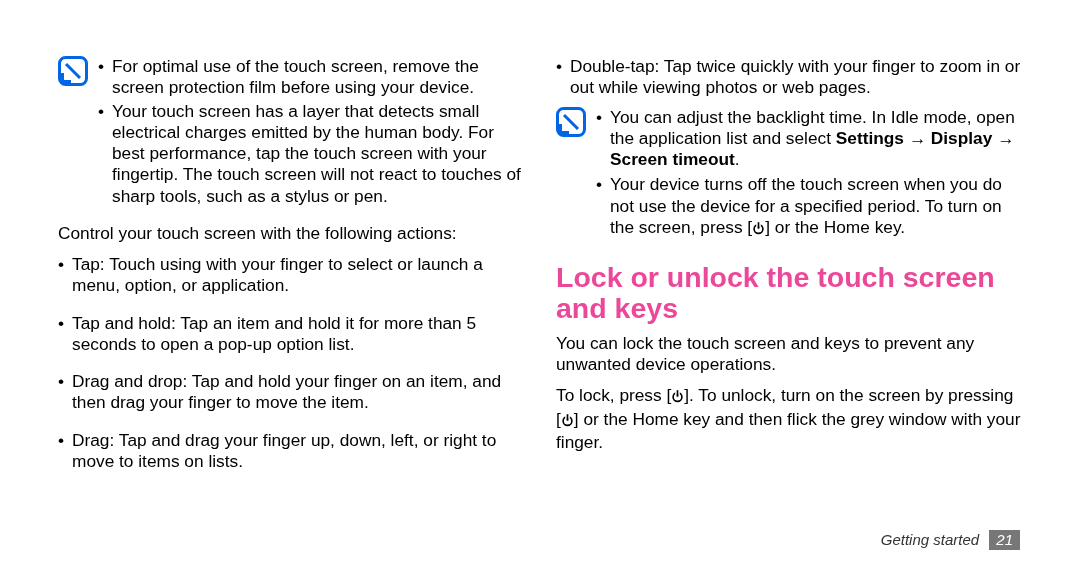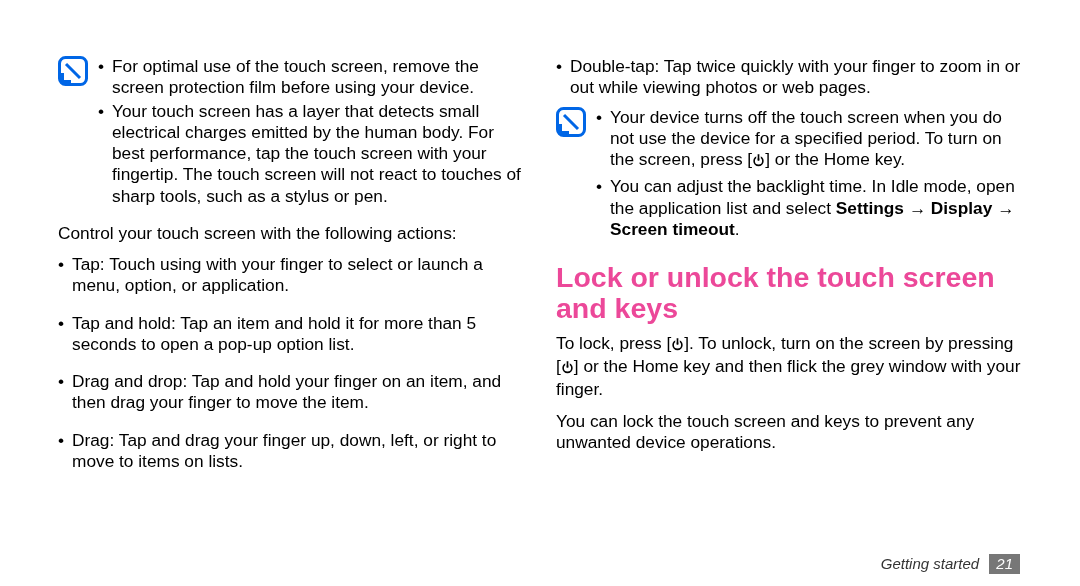--- a/index.html
+++ b/index.html
@@ -71,21 +71,21 @@
     }
     .bold {
       font-weight: 700;
     }
     .pwr-icon {
       display: inline-block;
       vertical-align: -2px;
     }
     .footer {
       position: absolute;
-      bottom: 12px;
+      bottom: 36px;
       right: 60px;
       font-size: 15px;
       color: #000;
     }
     .footer-label {
       font-style: italic;
       color: #333;
       margin-right: 6px;
     }
     .page-num {
@@ -151,51 +151,51 @@
           <rect x="1.5" y="1.5" width="27" height="27" rx="6" ry="6" fill="none" stroke="#0066e6" stroke-width="3"></rect>
           <line x1="8" y1="8" x2="22" y2="22" stroke="#0066e6" stroke-width="3"></line>
           <rect x="4.5" y="17" width="8" height="10" fill="#ffffff"></rect>
           <line x1="4.5" y1="25.5" x2="13" y2="25.5" stroke="#0066e6" stroke-width="3"></line>
           <line x1="4.5" y1="17" x2="4.5" y2="27" stroke="#0066e6" stroke-width="3"></line>
         </svg>
       </span>
       <div class="note-content">
         <ul class="bullets-1 bullets-spaced">
           <li>
+            <span>You can adjust the backlight time. In Idle mode, open the application list and select </span><span class="bold">Settings</span><span> → </span><span class="bold">Display</span><span> → </span><span class="bold">Screen timeout</span><span>.</span>
+          </li>
+          <li>
             <span>Your device turns off the touch screen when you do not use the device for a specified period. To turn on the screen, press [</span><span class="pwr-icon"><svg width="13" height="13" viewBox="0 0 13 13">
                   <circle cx="6.5" cy="7" r="4.4" fill="none" stroke="#000" stroke-width="1.6"></circle>
                   <rect x="5.7" y="0.5" width="1.6" height="6" fill="#000"></rect>
                   <rect x="4.2" y="1.2" width="4.6" height="3.2" fill="#fff"></rect>
                   <rect x="5.7" y="0.5" width="1.6" height="6" fill="#000"></rect>
                 </svg></span><span>] or the Home key.</span>
           </li>
-          <li>
-            <span>You can adjust the backlight time. In Idle mode, open the application list and select </span><span class="bold">Settings</span><span> → </span><span class="bold">Display</span><span> → </span><span class="bold">Screen timeout</span><span>.</span>
-          </li>
         </ul>
       </div>
     </div>
 
     <h2 class="heading">Lock or unlock the touch screen and keys</h2>
 
+    <p class="para" style="margin-top:4px;">You can lock the touch screen and keys to prevent any unwanted device operations.</p>
+
     <p class="para">
       <span>To lock, press [</span><span class="pwr-icon"><svg width="13" height="13" viewBox="0 0 13 13">
             <circle cx="6.5" cy="7" r="4.4" fill="none" stroke="#000" stroke-width="1.6"></circle>
             <rect x="5.7" y="0.5" width="1.6" height="6" fill="#000"></rect>
             <rect x="4.2" y="1.2" width="4.6" height="3.2" fill="#fff"></rect>
             <rect x="5.7" y="0.5" width="1.6" height="6" fill="#000"></rect>
           </svg></span><span>]. To unlock, turn on the screen by pressing [</span><span class="pwr-icon"><svg width="13" height="13" viewBox="0 0 13 13">
             <circle cx="6.5" cy="7" r="4.4" fill="none" stroke="#000" stroke-width="1.6"></circle>
             <rect x="5.7" y="0.5" width="1.6" height="6" fill="#000"></rect>
             <rect x="4.2" y="1.2" width="4.6" height="3.2" fill="#fff"></rect>
             <rect x="5.7" y="0.5" width="1.6" height="6" fill="#000"></rect>
           </svg></span><span>] or the Home key and then flick the grey window with your finger.</span>
     </p>
-
-    <p class="para" style="margin-top:4px;">You can lock the touch screen and keys to prevent any unwanted device operations.</p>
 
   </div>
 </div>
 
 <div class="footer">
   <span class="footer-label">Getting started</span>
   <span class="page-num">21</span>
 </div>
 
 </body></html>

